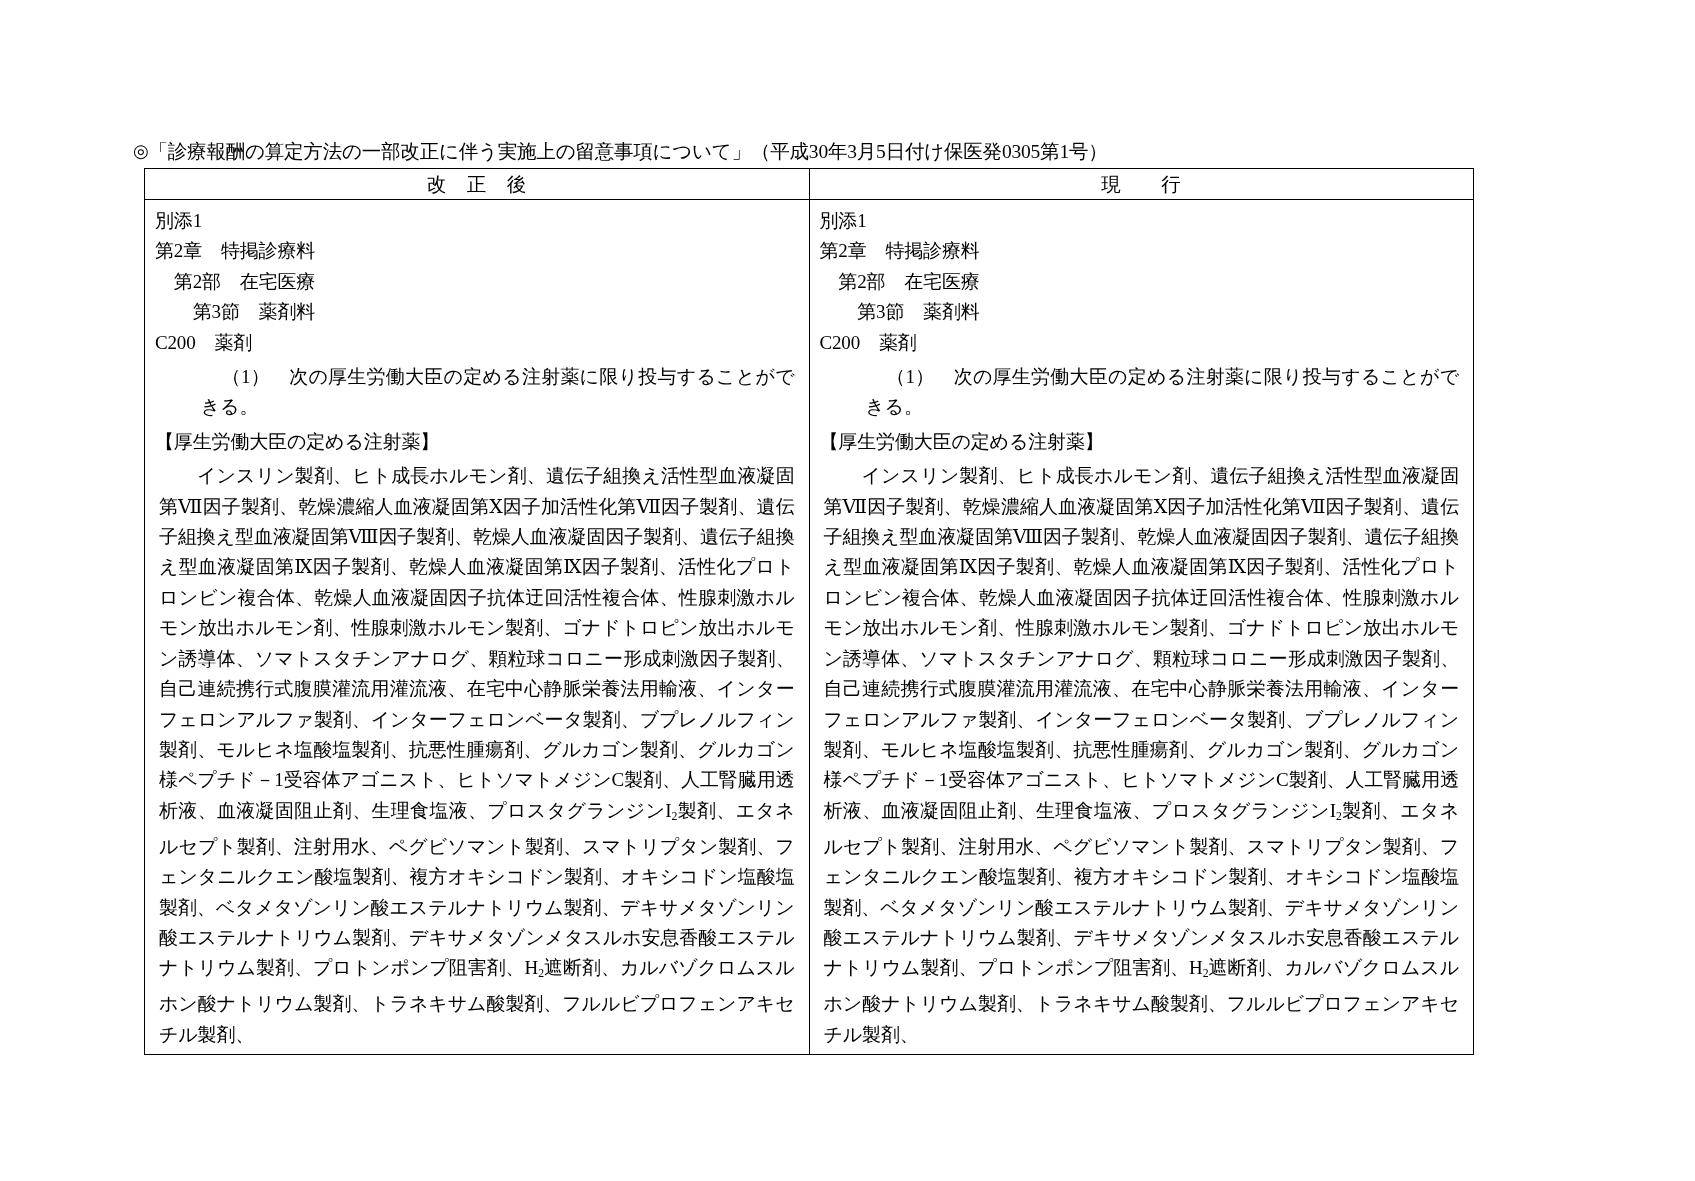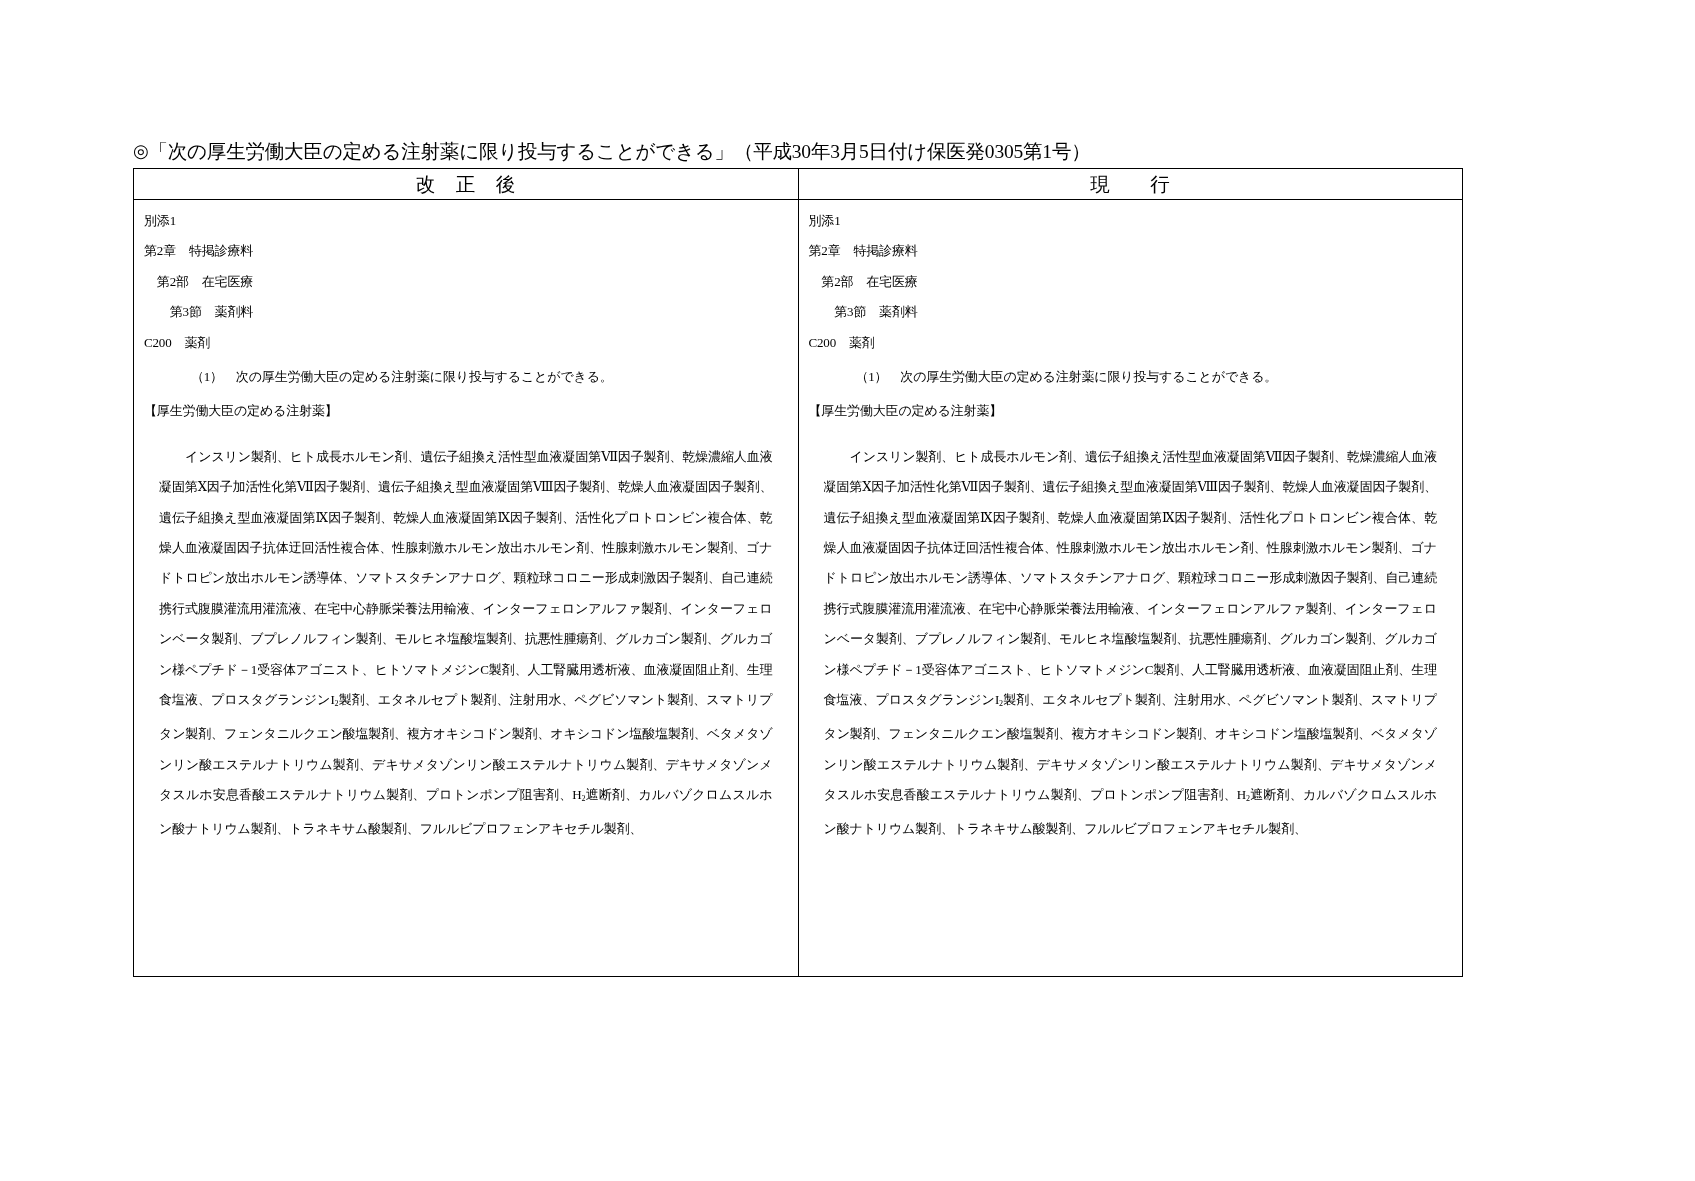--- a/index.html
+++ b/index.html
@@ -36,21 +36,21 @@
     white-space: nowrap;
   }
   #doc-title .mark {
     font-size: 18px;
     vertical-align: 1px;
   }
 
   
   #compare-table {
     position: absolute;
-    left: 133px;
+    left: 144px;
     top: 168px;
     width: 1330px;
     border-collapse: collapse;
     table-layout: fixed;
   }
   #compare-table col { width: 50%; }
 
   #compare-table th,
   #compare-table td {
     border: 1.4px solid #000000;
@@ -67,35 +67,35 @@
     letter-spacing: 0.5px;
   }
 
   #compare-table tbody td {
     height: 770px;
     padding: 6px 10px 0 10px;
   }
 
   
   .col-body {
-    font-size: 13px;
+    font-size: 19px;
     line-height: 30.4px;
     letter-spacing: -0.15px;
   }
   .col-body .ln {
     white-space: pre;
     display: block;
   }
   
   .col-body .drug-list {
     display: block;
     text-align: justify;
     text-justify: inter-character;
     text-indent: 2em;
-    margin: 15px;
+    margin: 4px;
     padding: 0;
     word-break: break-all;
     line-break: anywhere;
   }
   .col-body .para-1 {
     display: block;
     text-indent: 1.1em;
     padding-left: 2.2em;
     text-align: justify;
     text-justify: inter-character;
@@ -107,21 +107,21 @@
     vertical-align: -0.22em;
     letter-spacing: 0;
   }
 </style>
 </head>
 <body>
 
 <div id="page">
 
   <div id="doc-title">
-    <span class="mark">◎</span><span>「次の厚生労働大臣の定める注射薬に限り投与することができる」（平成30年3月5日付け保医発0305第1号）</span>
+    <span class="mark">◎</span><span>「診療報酬の算定方法の一部改正に伴う実施上の留意事項について」（平成30年3月5日付け保医発0305第1号）</span>
   </div>
 
   <table id="compare-table">
     <colgroup>
         <col>
         <col>
       </colgroup>
     <thead>
       <tr>
         <th>改　正　後</th>

